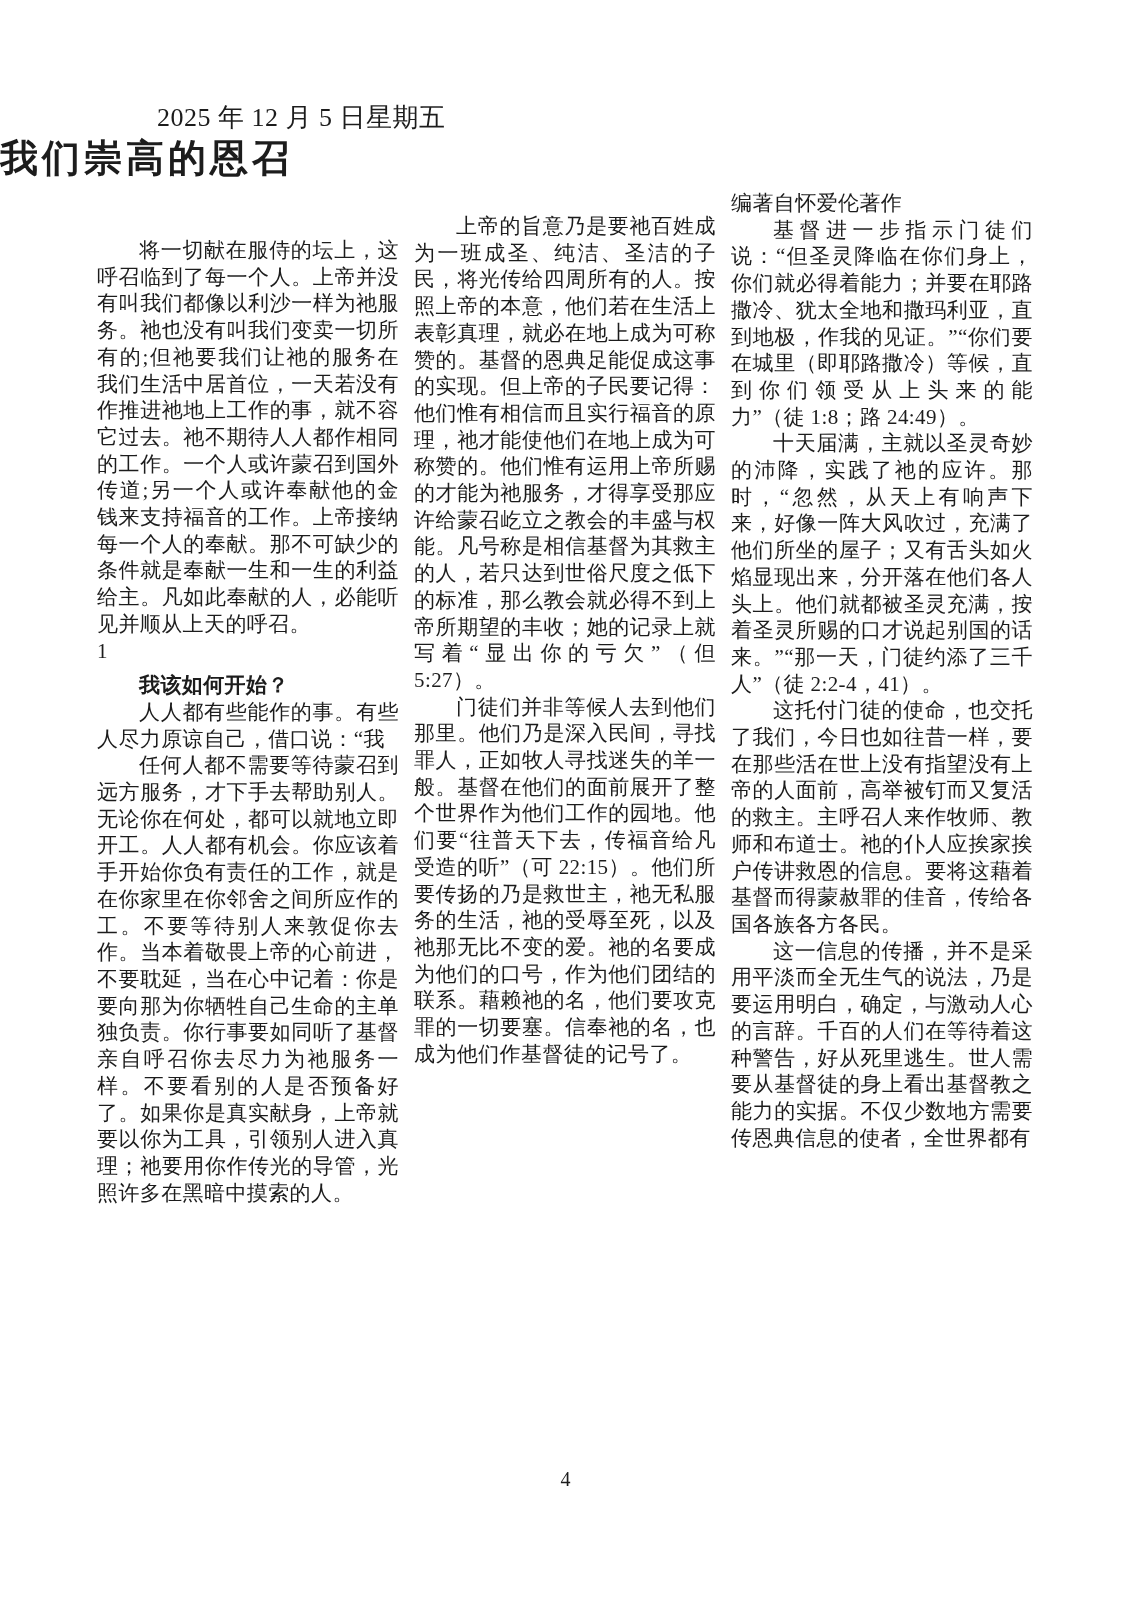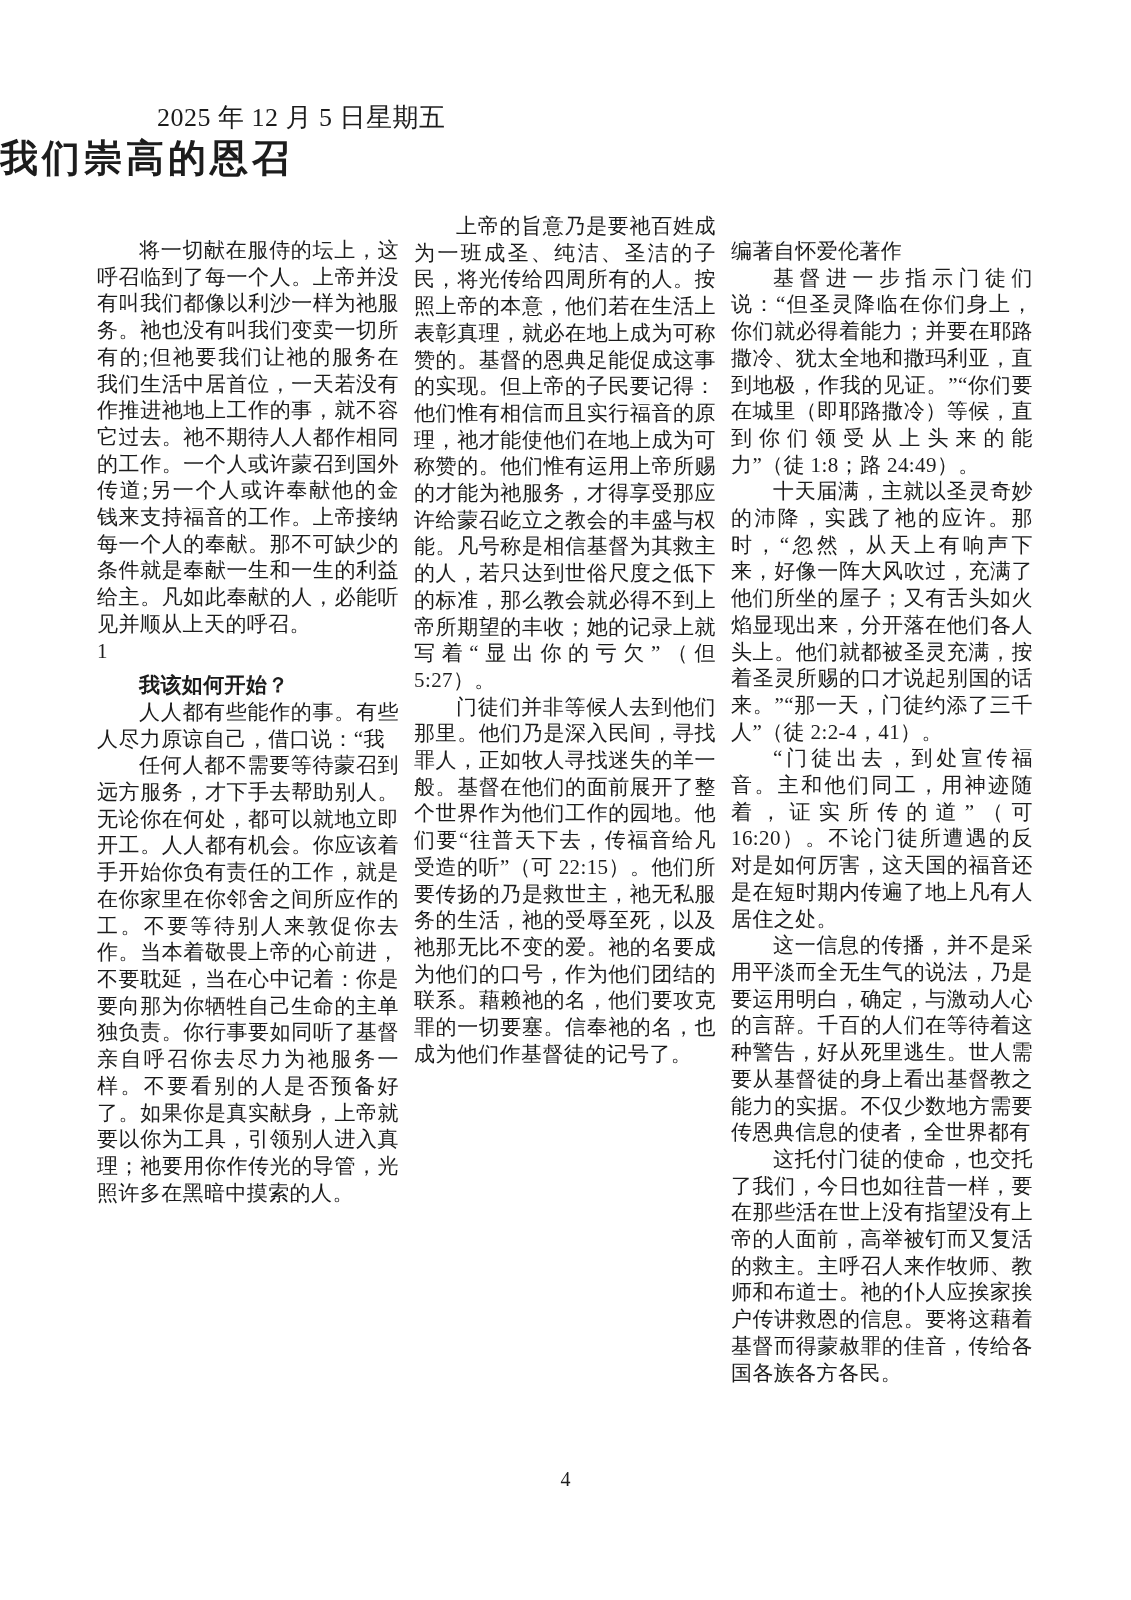--- a/index.html
+++ b/index.html
@@ -40,21 +40,21 @@
   }
   .col {
     width: 302px;
     font-size: 21px;
     line-height: 26.7px;
     letter-spacing: 0.4px;
     text-align: justify;
   }
   .col-1 { padding-top: 47px; }
   .col-2 { padding-top: 23px; }
-  .col-3 { padding-top: 0; margin-top: 48px; }
+  .col-3 { padding-top: 0; }
   .col p { margin: 0; text-align: justify; }
   .in2  { text-indent: 2em; }
   .in45 { text-indent: 4.5em; }
   .fnote { text-indent: 0; }
   .byline { text-align: right; text-indent: 0; }
   .heading {
     font-weight: bold;
     text-indent: 2em;
     margin-top: 8px !important;
   }
@@ -87,22 +87,21 @@
 
     <div class="col col-2">
       <p class="in2">上帝的旨意乃是要祂百姓成为一班成圣、纯洁、圣洁的子民，将光传给四周所有的人。按照上帝的本意，他们若在生活上表彰真理，就必在地上成为可称赞的。基督的恩典足能促成这事的实现。但上帝的子民要记得：他们惟有相信而且实行福音的原理，祂才能使他们在地上成为可称赞的。他们惟有运用上帝所赐的才能为祂服务，才得享受那应许给蒙召屹立之教会的丰盛与权能。凡号称是相信基督为其救主的人，若只达到世俗尺度之低下的标准，那么教会就必得不到上帝所期望的丰收；她的记录上就写着“显出你的亏欠”（但 5:27）。</p>
       <p class="in2">门徒们并非等候人去到他们那里。他们乃是深入民间，寻找罪人，正如牧人寻找迷失的羊一般。基督在他们的面前展开了整个世界作为他们工作的园地。他们要“往普天下去，传福音给凡受造的听”（可 22:15）。他们所要传扬的乃是救世主，祂无私服务的生活，祂的受辱至死，以及祂那无比不变的爱。祂的名要成为他们的口号，作为他们团结的联系。藉赖祂的名，他们要攻克罪的一切要塞。信奉祂的名，也成为他们作基督徒的记号了。</p>
     </div>
 
     <div class="col col-3">
       <p class="byline">编著自怀爱伦著作</p>
       <p class="in2">基督进一步指示门徒们说：“但圣灵降临在你们身上，你们就必得着能力；并要在耶路撒冷、犹太全地和撒玛利亚，直到地极，作我的见证。”“你们要在城里（即耶路撒冷）等候，直到你们领受从上头来的能力”（徒 1:8；路 24:49）。</p>
       <p class="in2">十天届满，主就以圣灵奇妙的沛降，实践了祂的应许。那时，“忽然，从天上有响声下来，好像一阵大风吹过，充满了他们所坐的屋子；又有舌头如火焰显现出来，分开落在他们各人头上。他们就都被圣灵充满，按着圣灵所赐的口才说起别国的话来。”“那一天，门徒约添了三千人”（徒 2:2-4，41）。</p>
-      <p class="in2">“门徒出去，到处宣传福音。主和他们同工，用神迹随着，证实所传的道”（可 16:20）。不论门徒所遭遇的反对是如何厉害，这天国的福音还是在短时期内传遍了地上凡有人居住之处。</p>
+      <p class="in2">这托付门徒的使命，也交托了我们，今日也如往昔一样，要在那些活在世上没有指望没有上帝的人面前，高举被钉而又复活的救主。主呼召人来作牧师、教师和布道士。祂的仆人应挨家挨户传讲救恩的信息。要将这藉着基督而得蒙赦罪的佳音，传给各国各族各方各民。</p>
       <p class="in2">这一信息的传播，并不是采用平淡而全无生气的说法，乃是要运用明白，确定，与激动人心的言辞。千百的人们在等待着这种警告，好从死里逃生。世人需要从基督徒的身上看出基督教之能力的实据。不仅少数地方需要传恩典信息的使者，全世界都有</p>
-      <p class="in2">这托付门徒的使命，也交托了我们，今日也如往昔一样，要在那些活在世上没有指望没有上帝的人面前，高举被钉而又复活的救主。主呼召人来作牧师、教师和布道士。祂的仆人应挨家挨户传讲救恩的信息。要将这藉着基督而得蒙赦罪的佳音，传给各国各族各方各民。</p>
     </div>
 
   </div>
 
   <div class="page-number">4</div>
 
 </div>
 
 </body></html>

